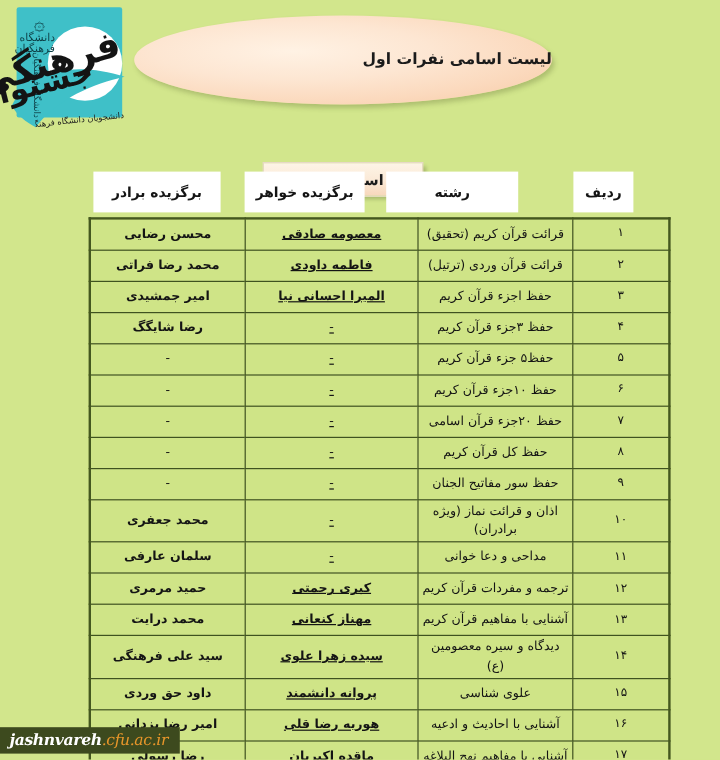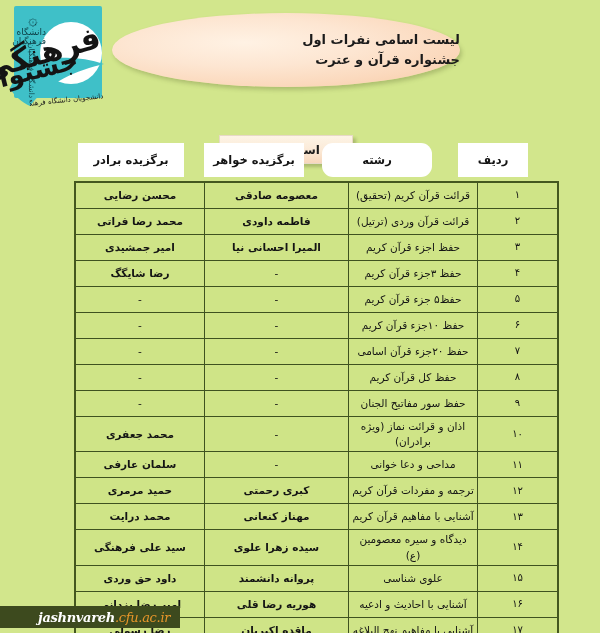--- a/index.html
+++ b/index.html
@@ -190,22 +190,22 @@
     justify-content: center;
   }
   #header-row .chip span {
     direction: rtl;
     font-size: 11.5px;
     font-weight: bold;
     color: #141414;
     white-space: nowrap;
   }
   
-  #header-row .chip.c0 { right: 0px;   width: 70px; }
-  #header-row .chip.c1 { right: 96px;  width: 110px; border-radius: 11px; }
+  #header-row .chip.c0 { right: 0px;   width: 50px; }
+  #header-row .chip.c1 { right: 96px;  width: 110px; }
   #header-row .chip.c2 { right: 224px; width: 100px; }
   #header-row .chip.c3 { right: 344px; width: 106px; }
 
   
   #data-table {
     position: absolute;
     left: 74px;
     top: 181px;
     width: 454px;
     border-collapse: collapse;
@@ -221,21 +221,21 @@
     text-align: center;
     vertical-align: middle;
     padding: 2px 3px;
     height: 21px;
     line-height: 1.45;
     white-space: nowrap;
     overflow: hidden;
   }
   #data-table td.col-num   { width: 73px; font-size: 10px; }
   #data-table td.col-field { width: 122px; white-space: normal; }
-  #data-table td.col-sister{ width: 137px; font-weight: bold; }
+  #data-table td.col-sister{ width: 137px; font-weight: bold; text-decoration: underline; }
   #data-table td.col-bro   { width: 122px; font-weight: bold; }
   #data-table td.dash { font-weight: normal; color: #141414; }
 
   
   #footer-url {
     position: absolute;
     left: 0px;
     top: 606px;
     height: 22px;
     padding: 0 10px 0 8px;
@@ -244,21 +244,20 @@
     align-items: center;
     direction: ltr;
   }
   #footer-url .u-main {
     font-family: "DejaVu Serif", "Liberation Serif", serif;
     font-style: italic;
     font-weight: bold;
     font-size: 13px;
     color: #ffffff;
     letter-spacing: -0.3px;
-    margin-left: 30px;
   }
   #footer-url .u-domain {
     font-family: "DejaVu Serif", "Liberation Serif", serif;
     font-style: italic;
     font-weight: normal;
     font-size: 13px;
     color: #e8962a;
     letter-spacing: -0.3px;
   }
 </style>
@@ -278,21 +277,20 @@
   <div class="logo-vert">دانشگاه فرهنگیان</div>
   <div class="logo-script">
     <span class="s1">فرهنگی</span>
     <span class="s2">جشنواره‌های</span>
   </div>
   <div class="logo-base">دانشجویان دانشگاه فرهنگیان</div>
 </div>
 
 <div id="title-ellipse">
   <div class="t-line">لیست اسامی نفرات اول</div>
-  <div class="t-line">جشنواره قرآن و عترت</div>
 </div>
 
 <div id="province-box">
   <span class="p-text">استان البرز</span>
 </div>
 
 <div id="header-row">
   <div class="chip c0">
     <span>ردیف</span>
   </div>

